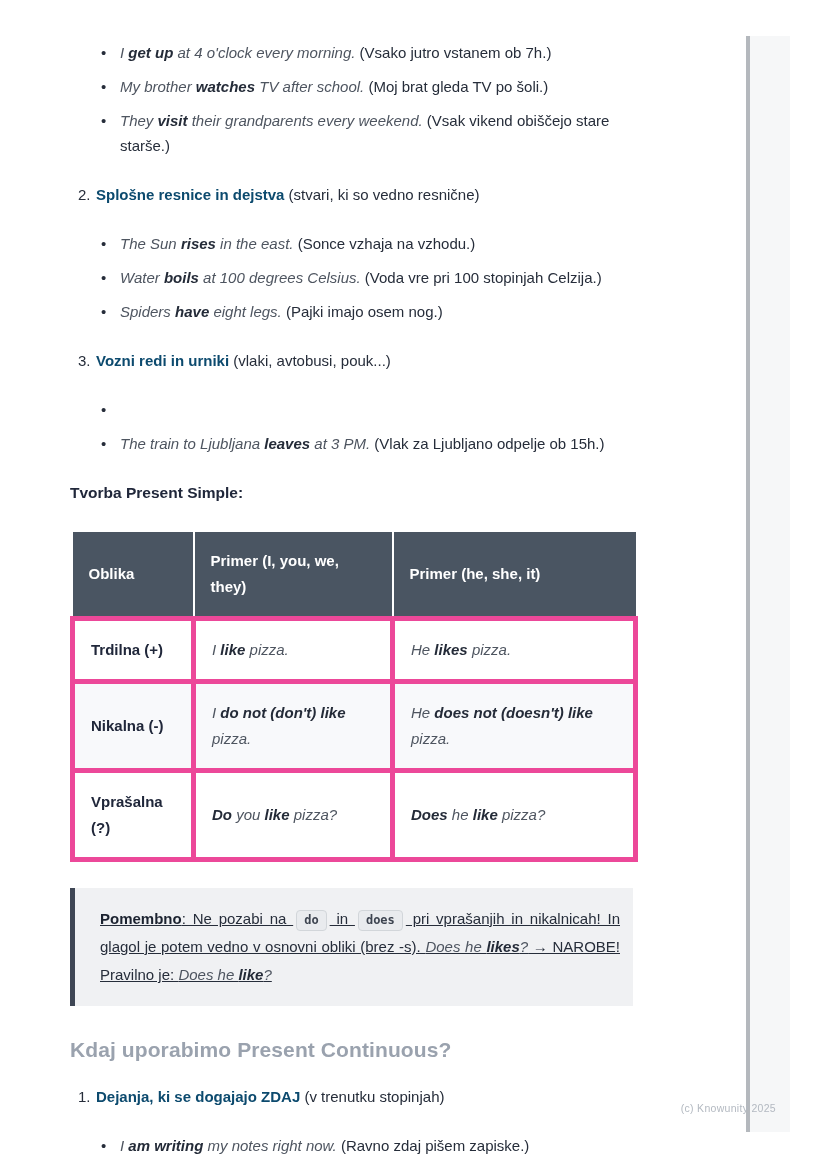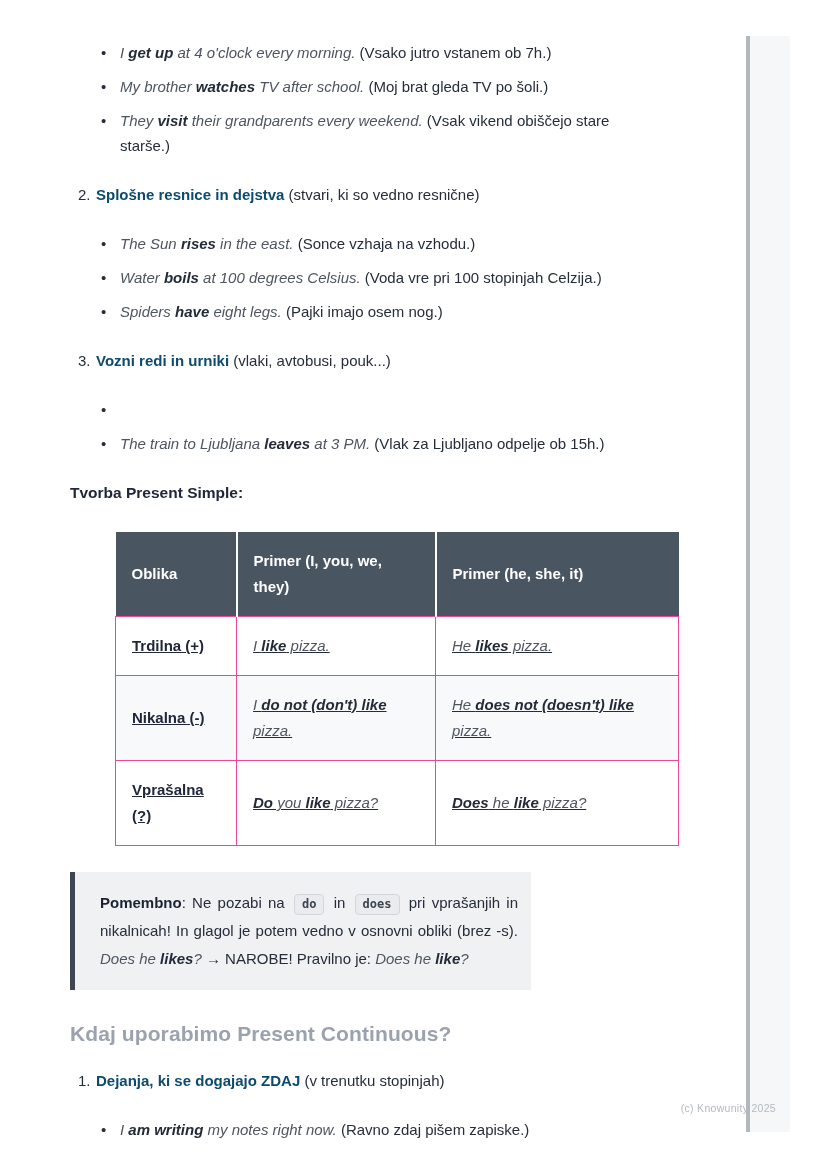--- a/index.html
+++ b/index.html
@@ -32,39 +32,39 @@
   .sc {
     font-family: "DejaVu Sans Mono", monospace;
     font-size: 12px; font-weight: 700; color: #3d4450;
     background: #e9ebee; border: 1px solid #d2d6da; border-radius: 4px;
     padding: 2px 7px; margin: 0 3px; display: inline-block; line-height: 1.25;
   }
 
   .h3 { font-size: 15.5px; font-weight: 700; color: #20273a; margin: 28px 0 30px; }
 
   
-  table.gram { border-collapse: collapse; table-layout: fixed; width: 563px; margin-bottom: 26px; margin-left: 45px; }
+  table.gram { border-collapse: collapse; table-layout: fixed; width: 563px; margin-bottom: 26px; }
   table.gram th {
     background: #4a5562; color: #ffffff; font-weight: 600; text-align: left;
     padding: 16px; font-size: 15px; line-height: 26px;
     border-right: 2px solid #ffffff; vertical-align: middle;
   }
   table.gram th:last-child { border-right: none; }
   table.gram td {
     padding: 16px; line-height: 26px; vertical-align: middle;
-    border: 1px solid #ec4899; background: #fff; text-decoration: underline;
+    border: 5px solid #ec4899; background: #fff;
   }
   table.gram tr.alt td { background: #f8f9fb; }
   table.gram td.lbl { font-weight: 700; color: #20273a; }
   .c1 { width: 121px; } .c2 { width: 199px; } .c3 { width: 243px; }
 
   
   .callout {
     background: #f0f1f3; border-left: 5px solid #3e4654;
-    padding: 17px 13px 17px 25px; margin-bottom: 32px; width: 461px;
+    padding: 17px 13px 17px 25px; margin-bottom: 32px; width: 563px; text-decoration: underline;
   }
   .callout p { line-height: 28px; text-align: justify; color: #262d3a; }
   .callout .sb:not(.si) { color: #1c2330; }
 
   .h2 { font-size: 21px; font-weight: 600; color: #9aa2ae; margin: 0 0 22px; letter-spacing: 0.1px; }
 
   
   .edge-strip {
     position: absolute; left: 746px; top: 36px; width: 44px; height: 1096px;
     background: #f6f7f8; border-left: 4px solid #b4b8bd;

